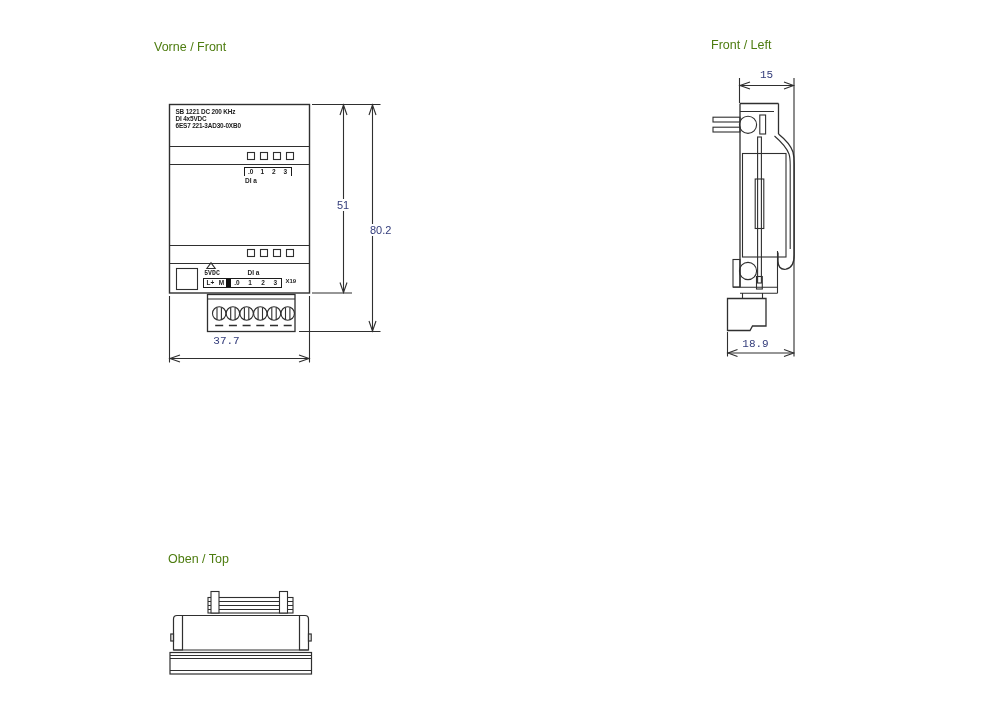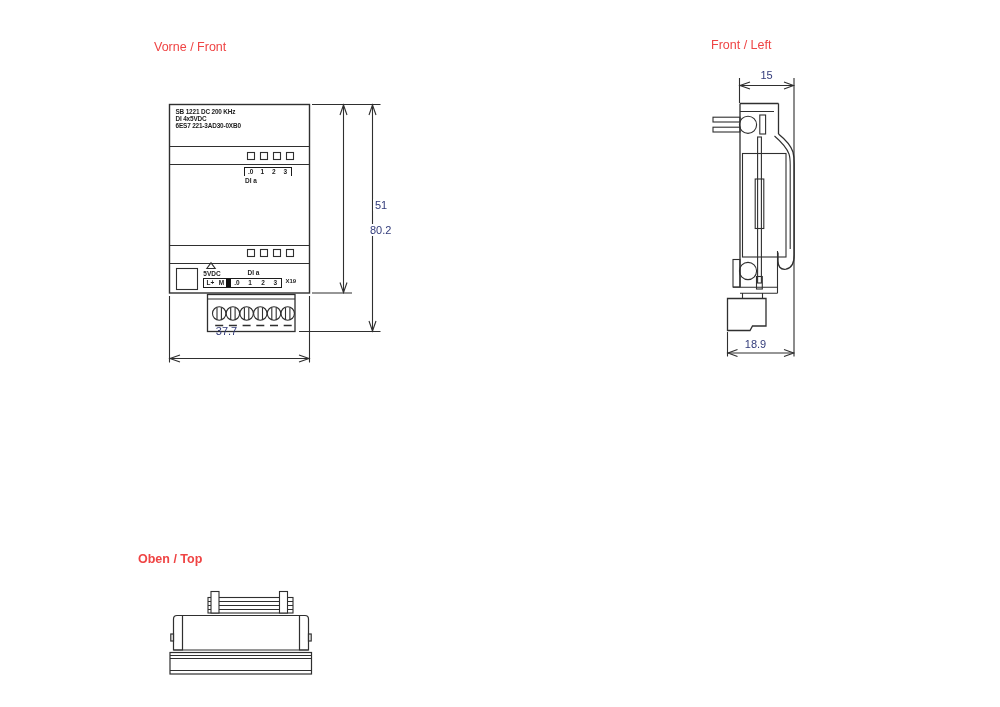--- a/index.html
+++ b/index.html
@@ -1,24 +1,24 @@
 <!DOCTYPE html>
 <html><head>
 <meta charset="utf-8">
 <style>
   html,body{margin:0;padding:0;background:#ffffff;}
   body{width:1000px;height:707px;position:relative;overflow:hidden;
        font-family:"Liberation Sans", sans-serif;color:#2d2d2d;}
   #art{position:absolute;left:0;top:0;}
   .abs{position:absolute;}
-  .title{font-size:12.5px;color:#ef4444;white-space:nowrap;}
+  .title{font-size:12.5px;color:#4d7c0f;white-space:nowrap;}
   .devtext{font-size:6.4px;font-weight:bold;line-height:7.4px;letter-spacing:-0.15px;color:#1c1c1c;white-space:nowrap;}
   .lbl{font-size:6.5px;font-weight:bold;color:#1c1c1c;white-space:nowrap;line-height:7px;}
   .dim{font-size:11px;color:#323b7a;white-space:nowrap;}
-  .center{text-align:center;}
+  .center{text-align:center;font-family:Liberation Mono, monospace;}
   .whitebg{background:#ffffff;padding:0 2px;}
   .chanrow{display:flex;border:1px solid #1c1c1c;border-bottom:none;box-sizing:border-box;}
   .chanrow span{flex:1;text-align:center;font-size:6.5px;font-weight:bold;line-height:8px;color:#1c1c1c;}
   .termrow{display:flex;border:1px solid #1c1c1c;box-sizing:border-box;align-items:stretch;}
   .termrow span{text-align:center;font-size:6.5px;font-weight:bold;line-height:8.5px;color:#1c1c1c;}
   .sep{background:#111;}
 </style>
 </head>
 <body>
 
@@ -142,21 +142,21 @@
       <g stroke-width="1.2">
         <rect x="170" y="652.5" width="141.5" height="21.5"></rect>
         <path d="M170,655.5 H311.5 M170,658.5 H311.5 M170,670.5 H311.5" stroke-width="1"></path>
       </g>
     </g>
   </g>
 </svg>
 
 <div class="abs title" style="left:154px;top:40px;">Vorne / Front</div>
 <div class="abs title" style="left:711px;top:38px;">Front / Left</div>
-<div class="abs title" style="left:138px;top:552px;font-weight:bold;">Oben / Top</div>
+<div class="abs title" style="left:168px;top:552px;">Oben / Top</div>
 
 <div class="abs" style="left:175.5px;top:107.5px;">
   <div class="devtext">SB 1221 DC 200 KHz</div>
   <div class="devtext">DI 4x5VDC</div>
   <div class="devtext">6ES7 221-3AD30-0XB0</div>
 </div>
 
 <div class="abs chanrow" style="left:244px;top:166.5px;width:48px;height:9px;">
   <span>.0</span>
   <span>1</span>
@@ -172,17 +172,17 @@
   <span style="width:13px;">L+</span>
   <span style="width:9px;">M</span>
   <span class="sep" style="width:4.5px;"></span>
   <span style="width:13px;">.0</span>
   <span style="width:13px;">1</span>
   <span style="width:13px;">2</span>
   <span style="flex:1;">3</span>
 </div>
 <div class="abs lbl" style="left:285.5px;top:278px;font-size:6px;">X19</div>
 
-<div class="abs dim center" style="left:169px;top:325px;width:115px;">37.7</div>
-<div class="abs dim whitebg" style="left:335px;top:198.5px;margin-left:38px;">51</div>
+<div class="abs dim center" style="left:169px;top:335px;width:115px;">37.7</div>
+<div class="abs dim whitebg" style="left:335px;top:198.5px;">51</div>
 <div class="abs dim whitebg" style="left:368px;top:224px;">80.2</div>
 <div class="abs dim center" style="left:739px;top:69px;width:55px;">15</div>
 <div class="abs dim center" style="left:727px;top:338px;width:57px;">18.9</div>
 
 </body></html>

